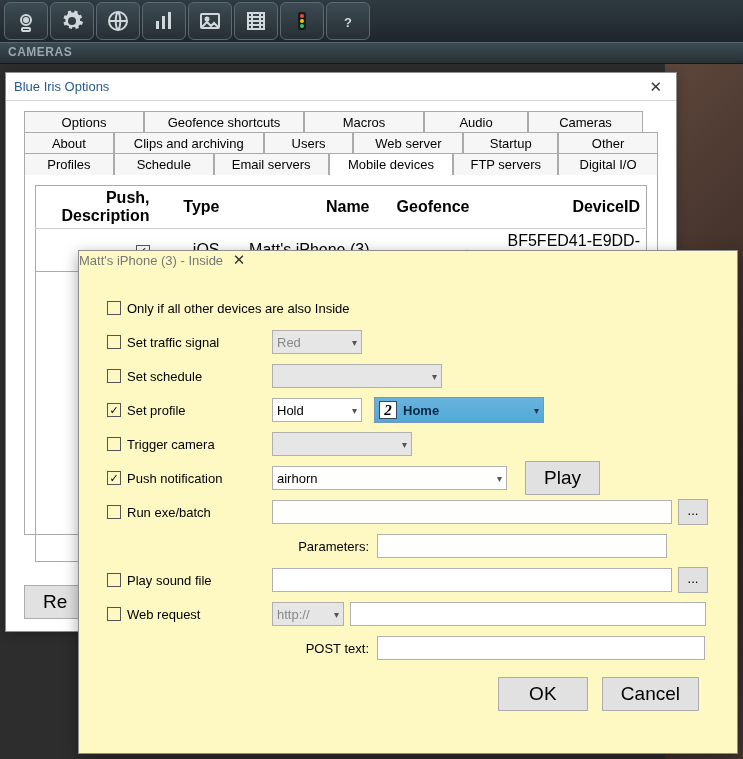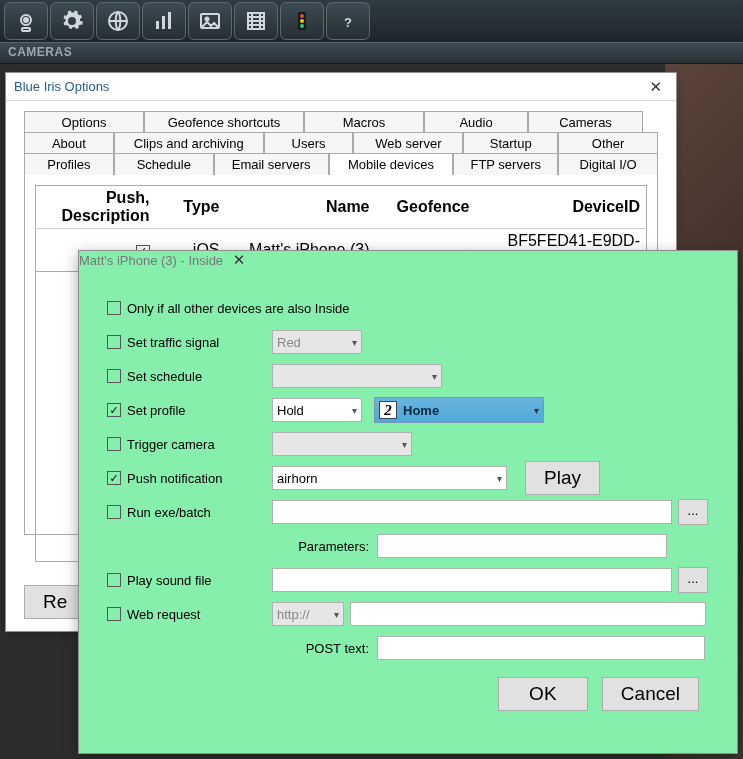--- a/index.html
+++ b/index.html
@@ -75,21 +75,21 @@
     border:1px solid #adadad; background:#e1e1e1;
     padding:5px 18px; min-width:75px; text-align:center;
     cursor:pointer; font-size:19px;
   }
   .btn-row { position:absolute; bottom:12px; left:18px;}
 
   
   .subdialog {
     position:absolute; left:78px; top:250px;
     width:660px; height:504px;
-    background:#86efac; border:1px solid #8e8e8e;
+    background:#fef9c3; border:1px solid #8e8e8e;
     box-shadow: 0 4px 14px rgba(0,0,0,.35);
     z-index: 5;
   }
   .subdialog .titlebar { color:#777; height:30px;}
   .form { padding: 10px 18px 14px 28px;}
   .form-row { display:flex; align-items:center; min-height:34px;}
   .form-row .lbl {
     display:flex; align-items:center; gap:6px;
     width:165px; font-size:13px;
   }

